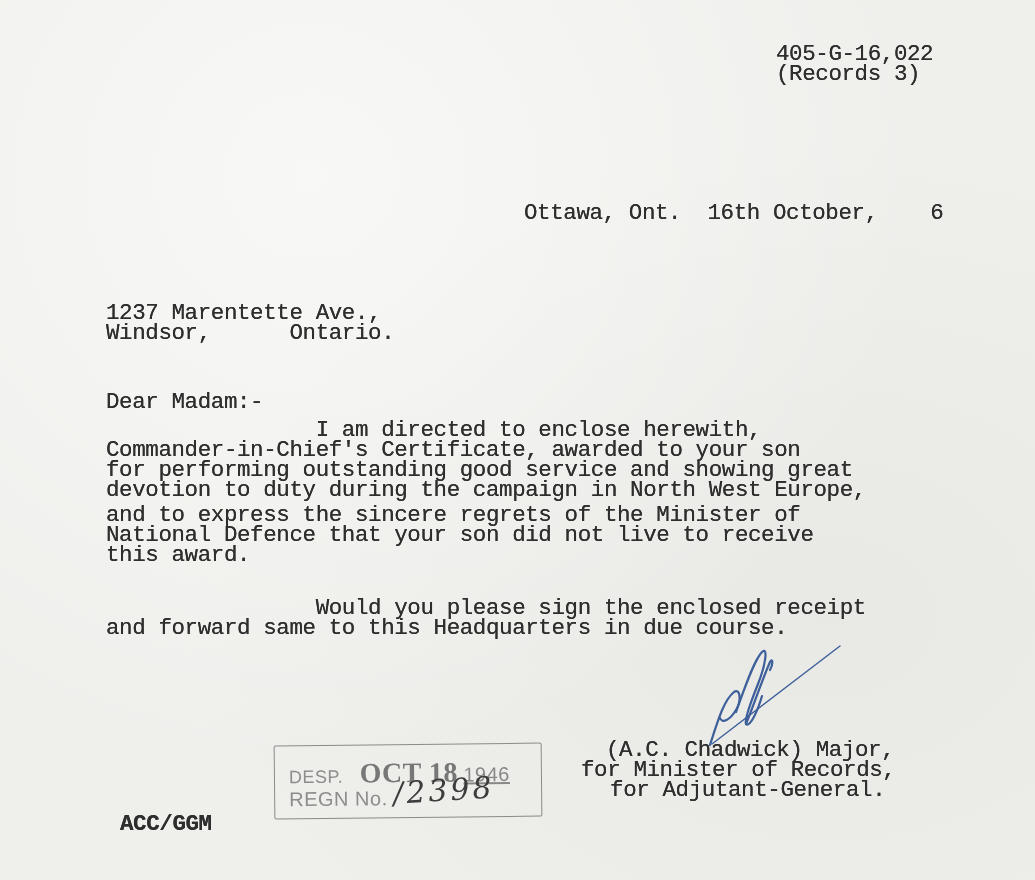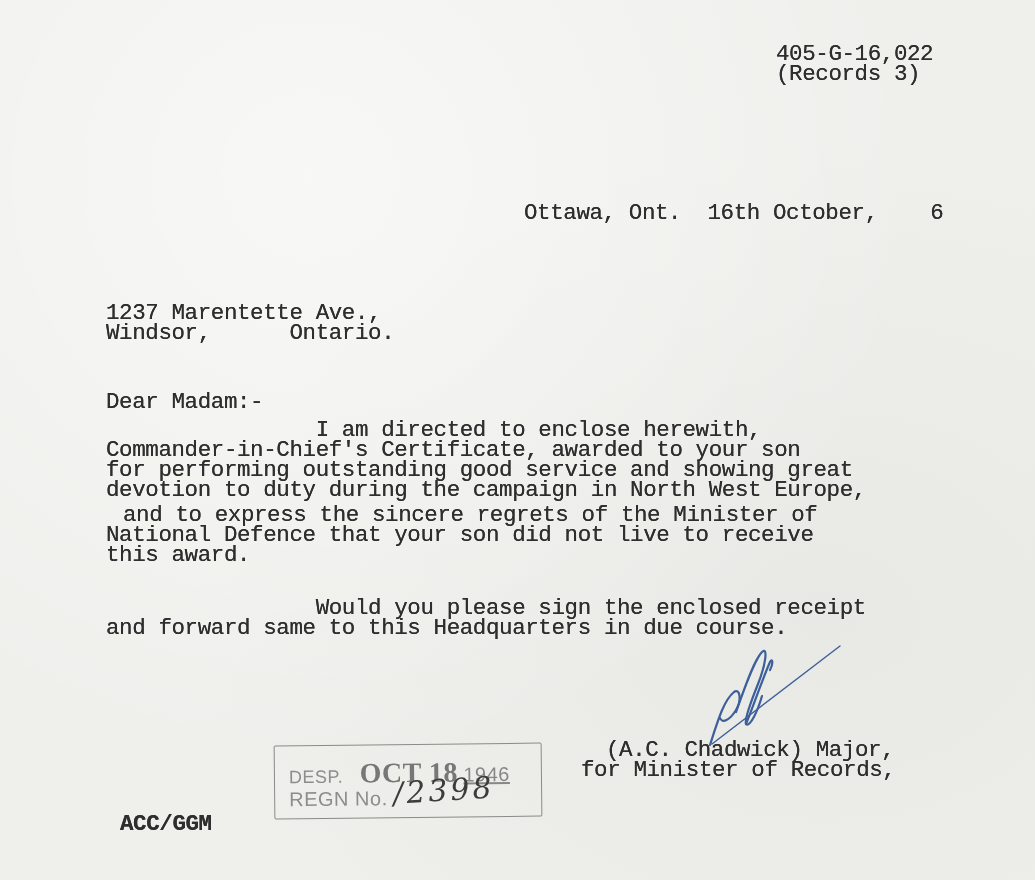--- a/index.html
+++ b/index.html
@@ -111,41 +111,42 @@
   <div class="tline addr2">1237 Marentette Ave.,</div>
   <div class="tline addr3">Windsor,      Ontario.</div>
 
   <div class="tline salut">Dear Madam:-</div>
 
   <div>
     <div class="tline body-line" style="top:420px;">                I am directed to enclose herewith,</div>
     <div class="tline body-line" style="top:440px;">Commander-in-Chief's Certificate, awarded to your son</div>
     <div class="tline body-line" style="top:460px;">for performing outstanding good service and showing great</div>
     <div class="tline body-line" style="top:480px;">devotion to duty during the campaign in North West Europe,</div>
-    <div class="tline body-line" style="top:505px;margin-left:17px;">and to express the sincere regrets of the Minister of</div>
+    <div class="tline body-line" style="top:505px;">and to express the sincere regrets of the Minister of</div>
     <div class="tline body-line" style="top:525px;">National Defence that your son did not live to receive</div>
     <div class="tline body-line" style="top:545px;">this award.</div>
   </div>
 
   <div>
     <div class="tline body-line" style="top:598px;">                Would you please sign the enclosed receipt</div>
     <div class="tline body-line" style="top:618px;">and forward same to this Headquarters in due course.</div>
   </div>
 
   <svg class="sig-svg" viewBox="0 0 160 110">
     <g fill="none" stroke="#3d5f9a" stroke-width="2.2" stroke-linecap="round" stroke-linejoin="round">
       <path d="M10 105 C 18 80, 24 60, 34 52 C 40 48, 42 60, 36 70 C 30 80, 22 84, 20 78"></path>
       <path d="M36 72 C 44 50, 54 20, 62 12 C 68 6, 66 24, 58 44 C 50 64, 44 80, 46 84 C 50 88, 58 70, 62 56"></path>
       <path d="M46 84 C 52 70, 62 40, 70 22 C 72 18, 74 22, 70 30"></path>
       <path d="M12 104 L 140 6" stroke-width="1.4"></path>
     </g>
   </svg>
 
   <div class="tline" style="left:606px; top:740px;">(A.C. Chadwick) Major,</div>
   <div class="tline" style="left:581px; top:760px;">for Minister of Records,</div>
+  <div class="tline" style="left:597px; top:780px;"> for Adjutant-General.</div>
 
   <div class="stamp">
     <div class="stamp-row1">
       <span>DESP.</span>
       &nbsp;
       <span class="stamp-date">OCT 18</span>
       <span class="stamp-year">1946</span>
     </div>
     <div class="stamp-row2">REGN No.</div>
     <div class="stamp-handnum">/2398</div>

